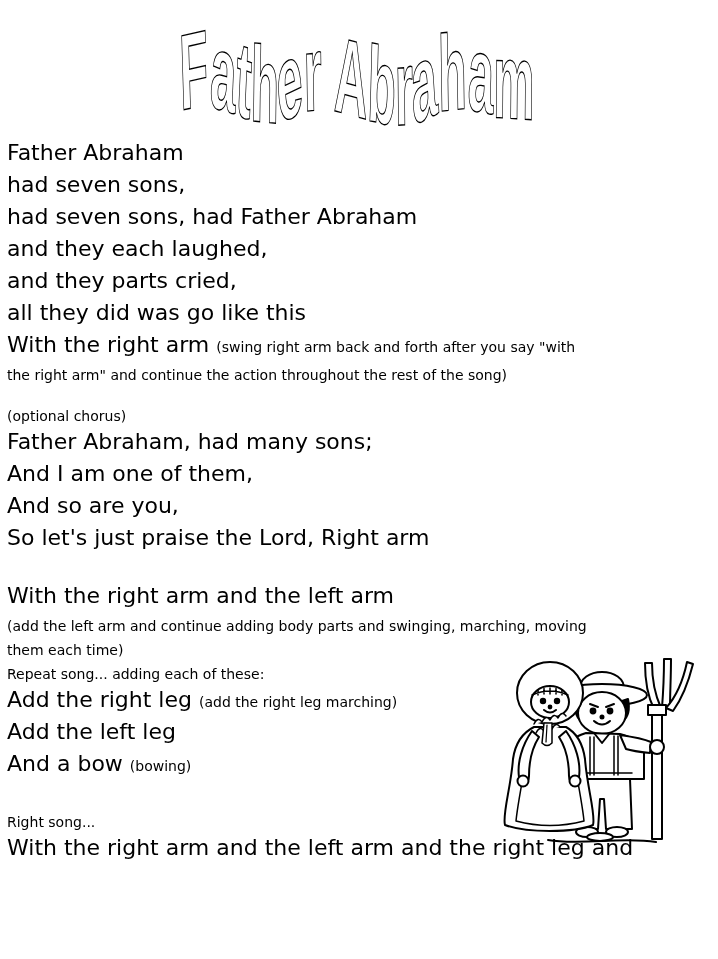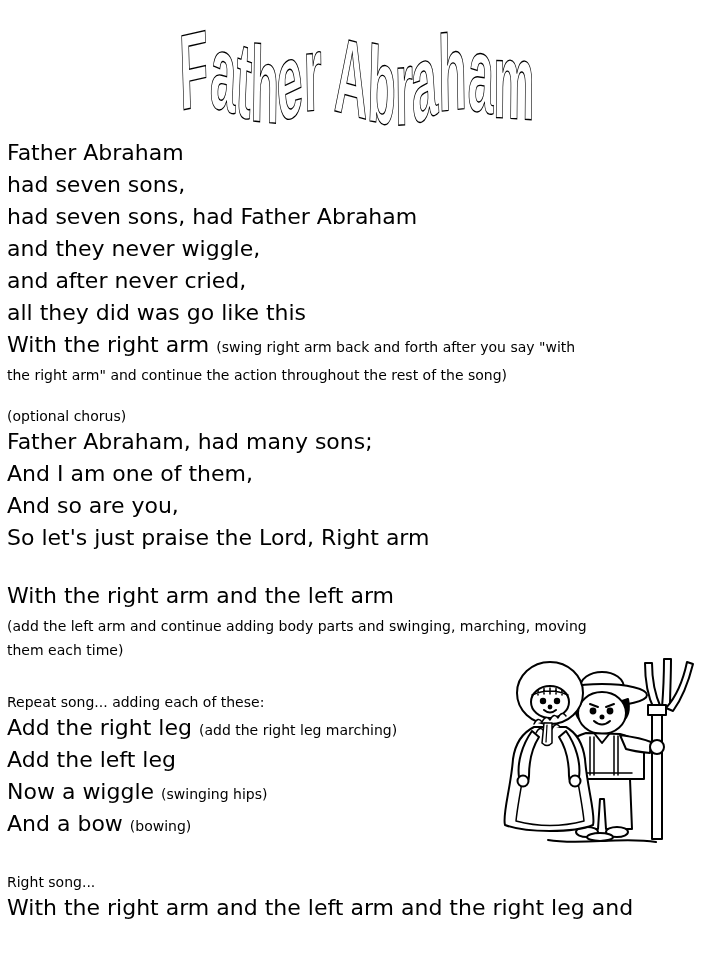--- a/index.html
+++ b/index.html
@@ -12,21 +12,21 @@
   .title-wrap { height:138px; position:relative; }
   .title-wrap svg { position:absolute; left:176px; top:2px; }
   .content { padding-left:7px; }
   .line { white-space:pre; }
   .line.bg { font-size:22px; line-height:29px; }
   .line.sm { font-size:14px; font-weight:bold; line-height:22px; }
   .big   { font-size:22px; font-weight:normal; }
   .small { font-size:14px; font-weight:normal; }
   #sec-chorus    { margin-top:17px; }
   #sec-verse2    { margin-top:26px; }
-  #sec-additions { margin-top:28px; }
+  #sec-additions { }
   #sec-finale    { margin-top:28px; }
   .clipart {
     position:absolute; left:496px; top:649px;
     width:200px; height:200px;
   }
   .clipart svg * { stroke-linecap:round; stroke-linejoin:round; }
 </style>
 </head>
 <body>
 
@@ -42,22 +42,22 @@
     </g>
   </svg>
 </header>
 
 <div class="content">
 
   <section class="sec" id="sec-verse1">
     <div class="line bg"><span class="big">Father Abraham</span><span class="small"></span></div>
     <div class="line bg"><span class="big">had seven sons,</span><span class="small"></span></div>
     <div class="line bg"><span class="big">had seven sons, had Father Abraham</span><span class="small"></span></div>
-    <div class="line bg"><span class="big">and they never wiggle,</span><span class="small"></span></div>
-    <div class="line bg"><span class="big">and after never cried,</span><span class="small"></span></div>
+    <div class="line bg"><span class="big">and they each laughed,</span><span class="small"></span></div>
+    <div class="line bg"><span class="big">and they parts cried,</span><span class="small"></span></div>
     <div class="line bg"><span class="big">all they did was go like this</span><span class="small"></span></div>
     <div class="line bg"><span class="big">With the right arm </span><span class="small">(swing right arm back and forth after you say "with</span></div>
     <div class="line sm"><span class="big"></span><span class="small">the right arm" and continue the action throughout the rest of the song)</span></div>
   </section>
 
   <section class="sec" id="sec-chorus">
     <div class="line sm"><span class="big"></span><span class="small">(optional chorus)</span></div>
     <div class="line bg"><span class="big">Father Abraham, had many sons;</span><span class="small"></span></div>
     <div class="line bg"><span class="big">And I am one of them,</span><span class="small"></span></div>
     <div class="line bg"><span class="big">And so are you,</span><span class="small"></span></div>
@@ -67,21 +67,20 @@
   <section class="sec" id="sec-verse2">
     <div class="line bg"><span class="big">With the right arm and the left arm</span><span class="small"></span></div>
     <div class="line sm"><span class="big"></span><span class="small">(add the left arm and continue adding body parts and swinging, marching, moving</span></div>
     <div class="line sm"><span class="big"></span><span class="small">them each time)</span></div>
   </section>
 
   <section class="sec" id="sec-additions">
     <div class="line sm"><span class="big"></span><span class="small">Repeat song... adding each of these:</span></div>
     <div class="line bg"><span class="big">Add the right leg </span><span class="small">(add the right leg marching)</span></div>
     <div class="line bg"><span class="big">Add the left leg</span><span class="small"></span></div>
-    <div class="line bg"><span class="big">Now a wiggle </span><span class="small">(swinging hips)</span></div>
     <div class="line bg"><span class="big">And a bow </span><span class="small">(bowing)</span></div>
   </section>
 
   <section class="sec" id="sec-finale">
     <div class="line sm"><span class="big"></span><span class="small">Right song...</span></div>
     <div class="line bg"><span class="big">With the right arm and the left arm and the right leg and</span><span class="small"></span></div>
     <div class="line bg"><span class="small"></span></div>
 
   </section>
 

